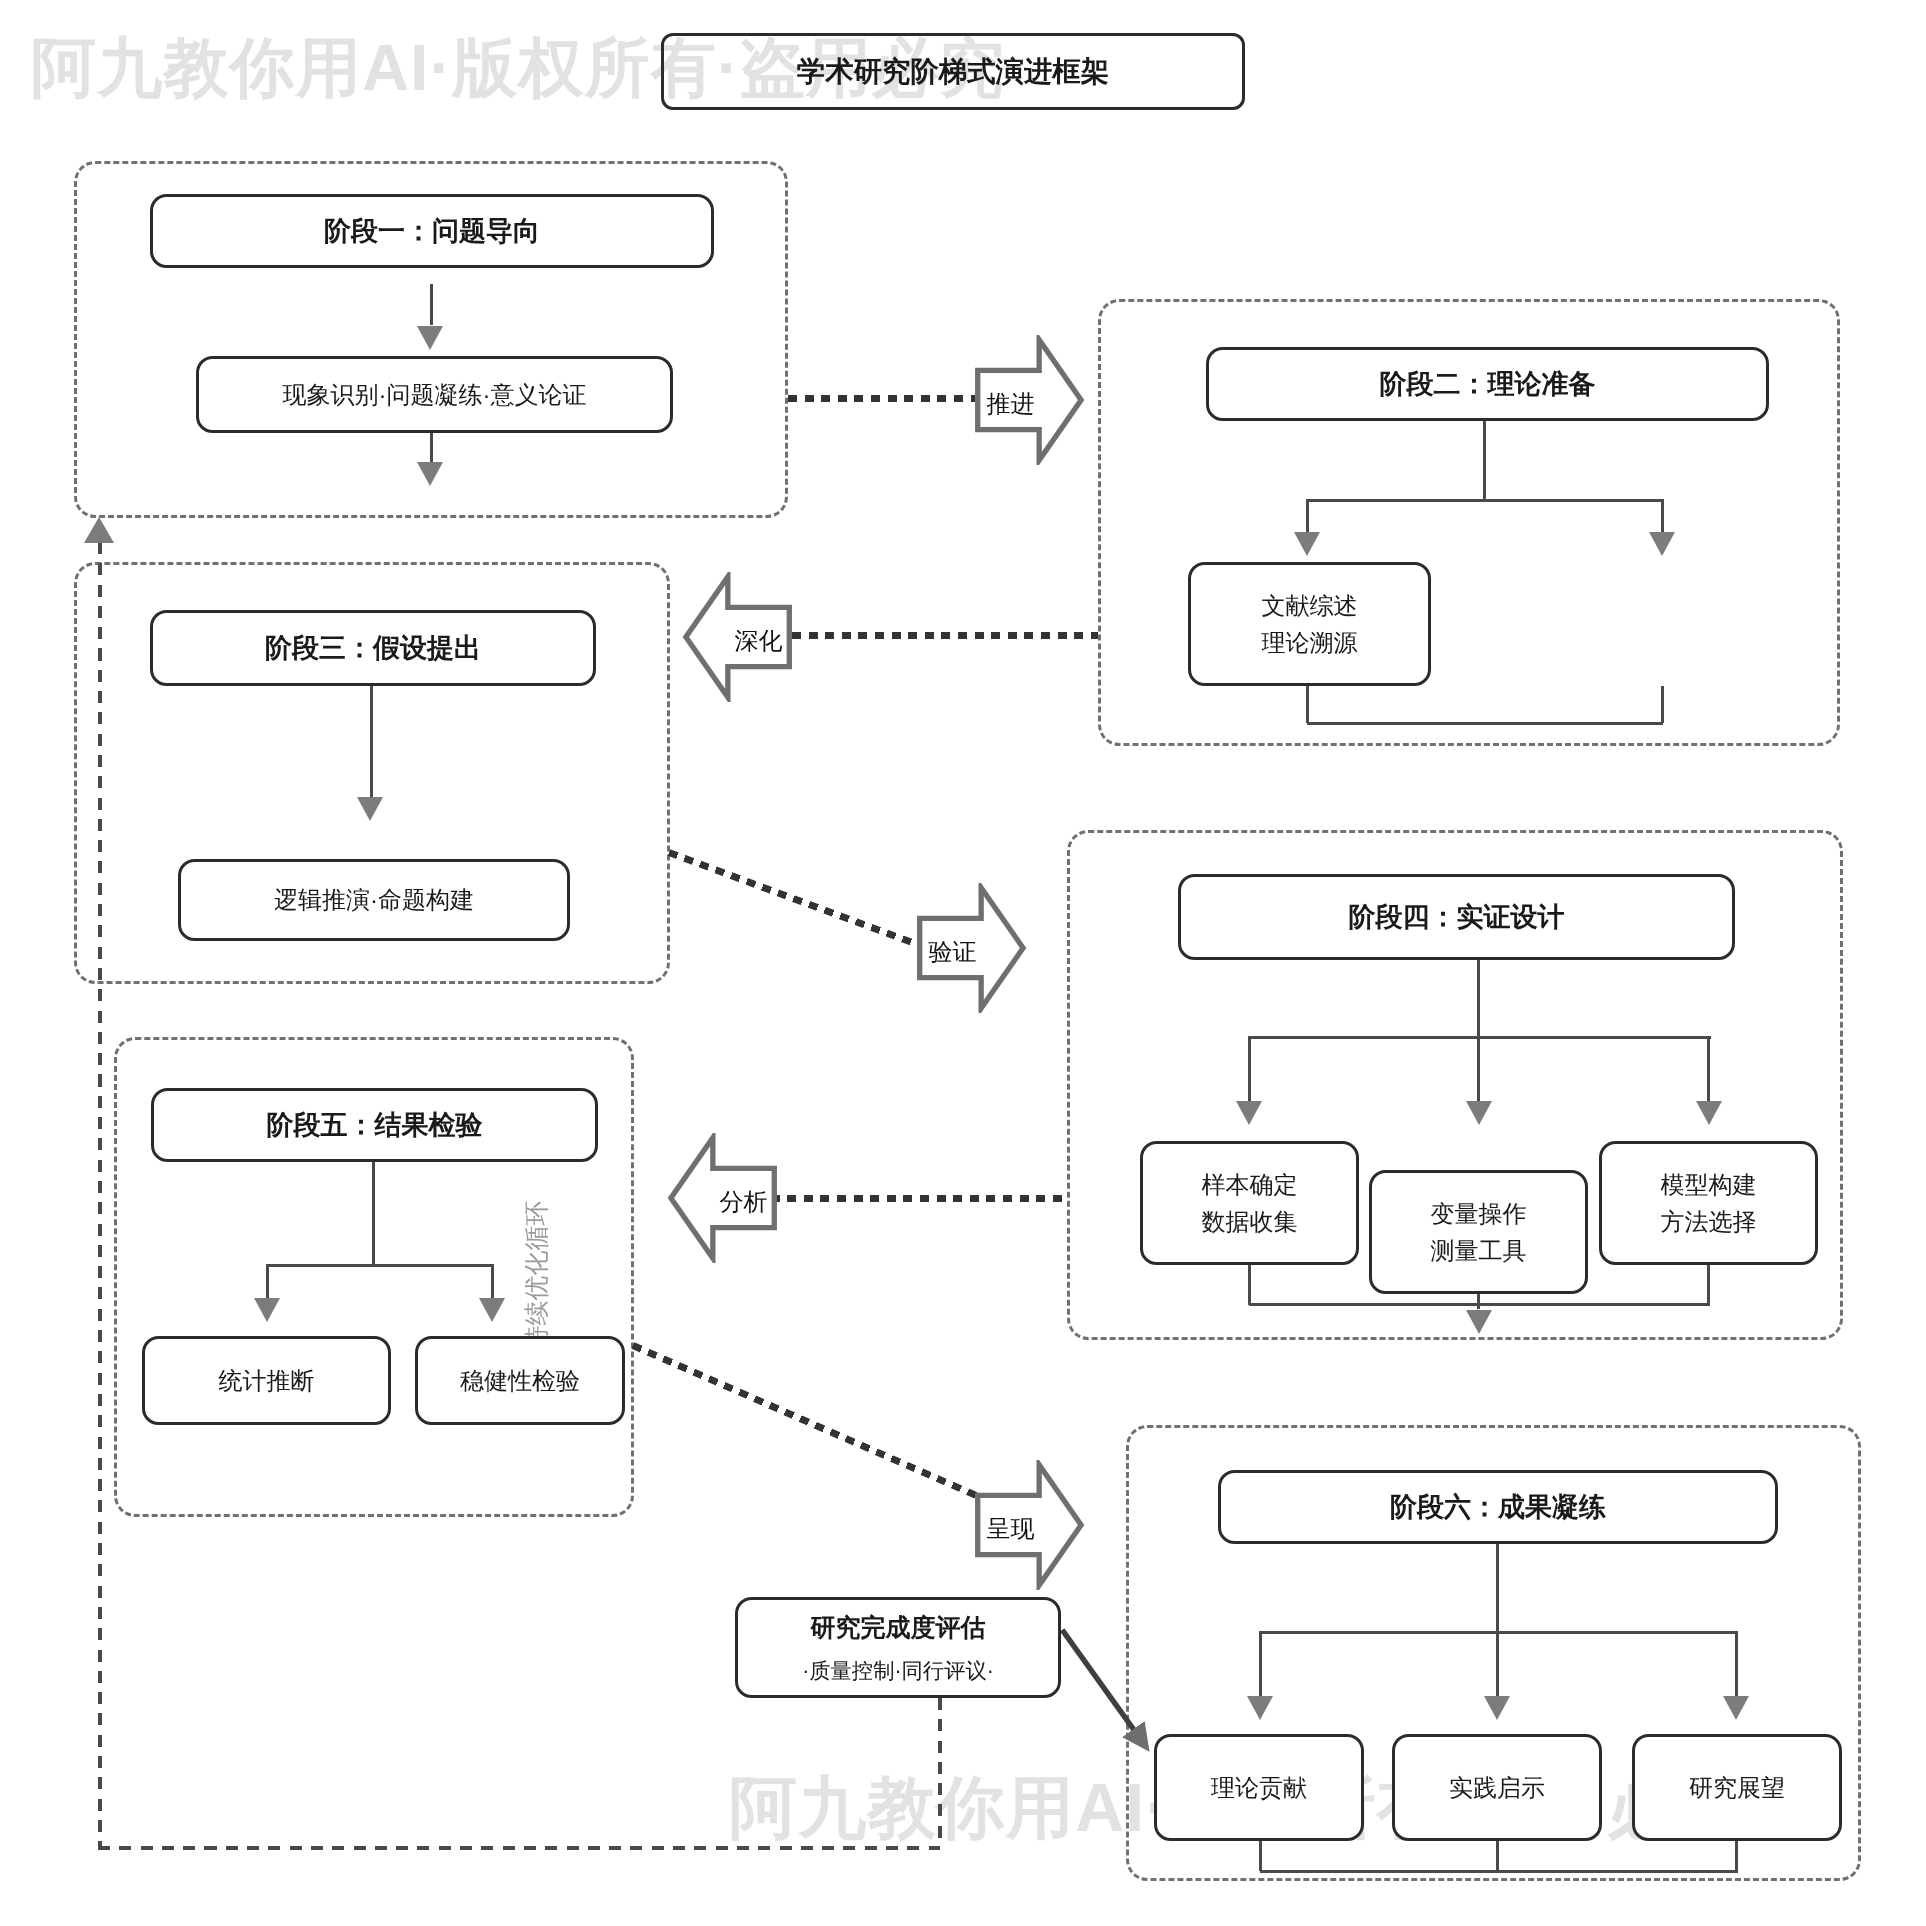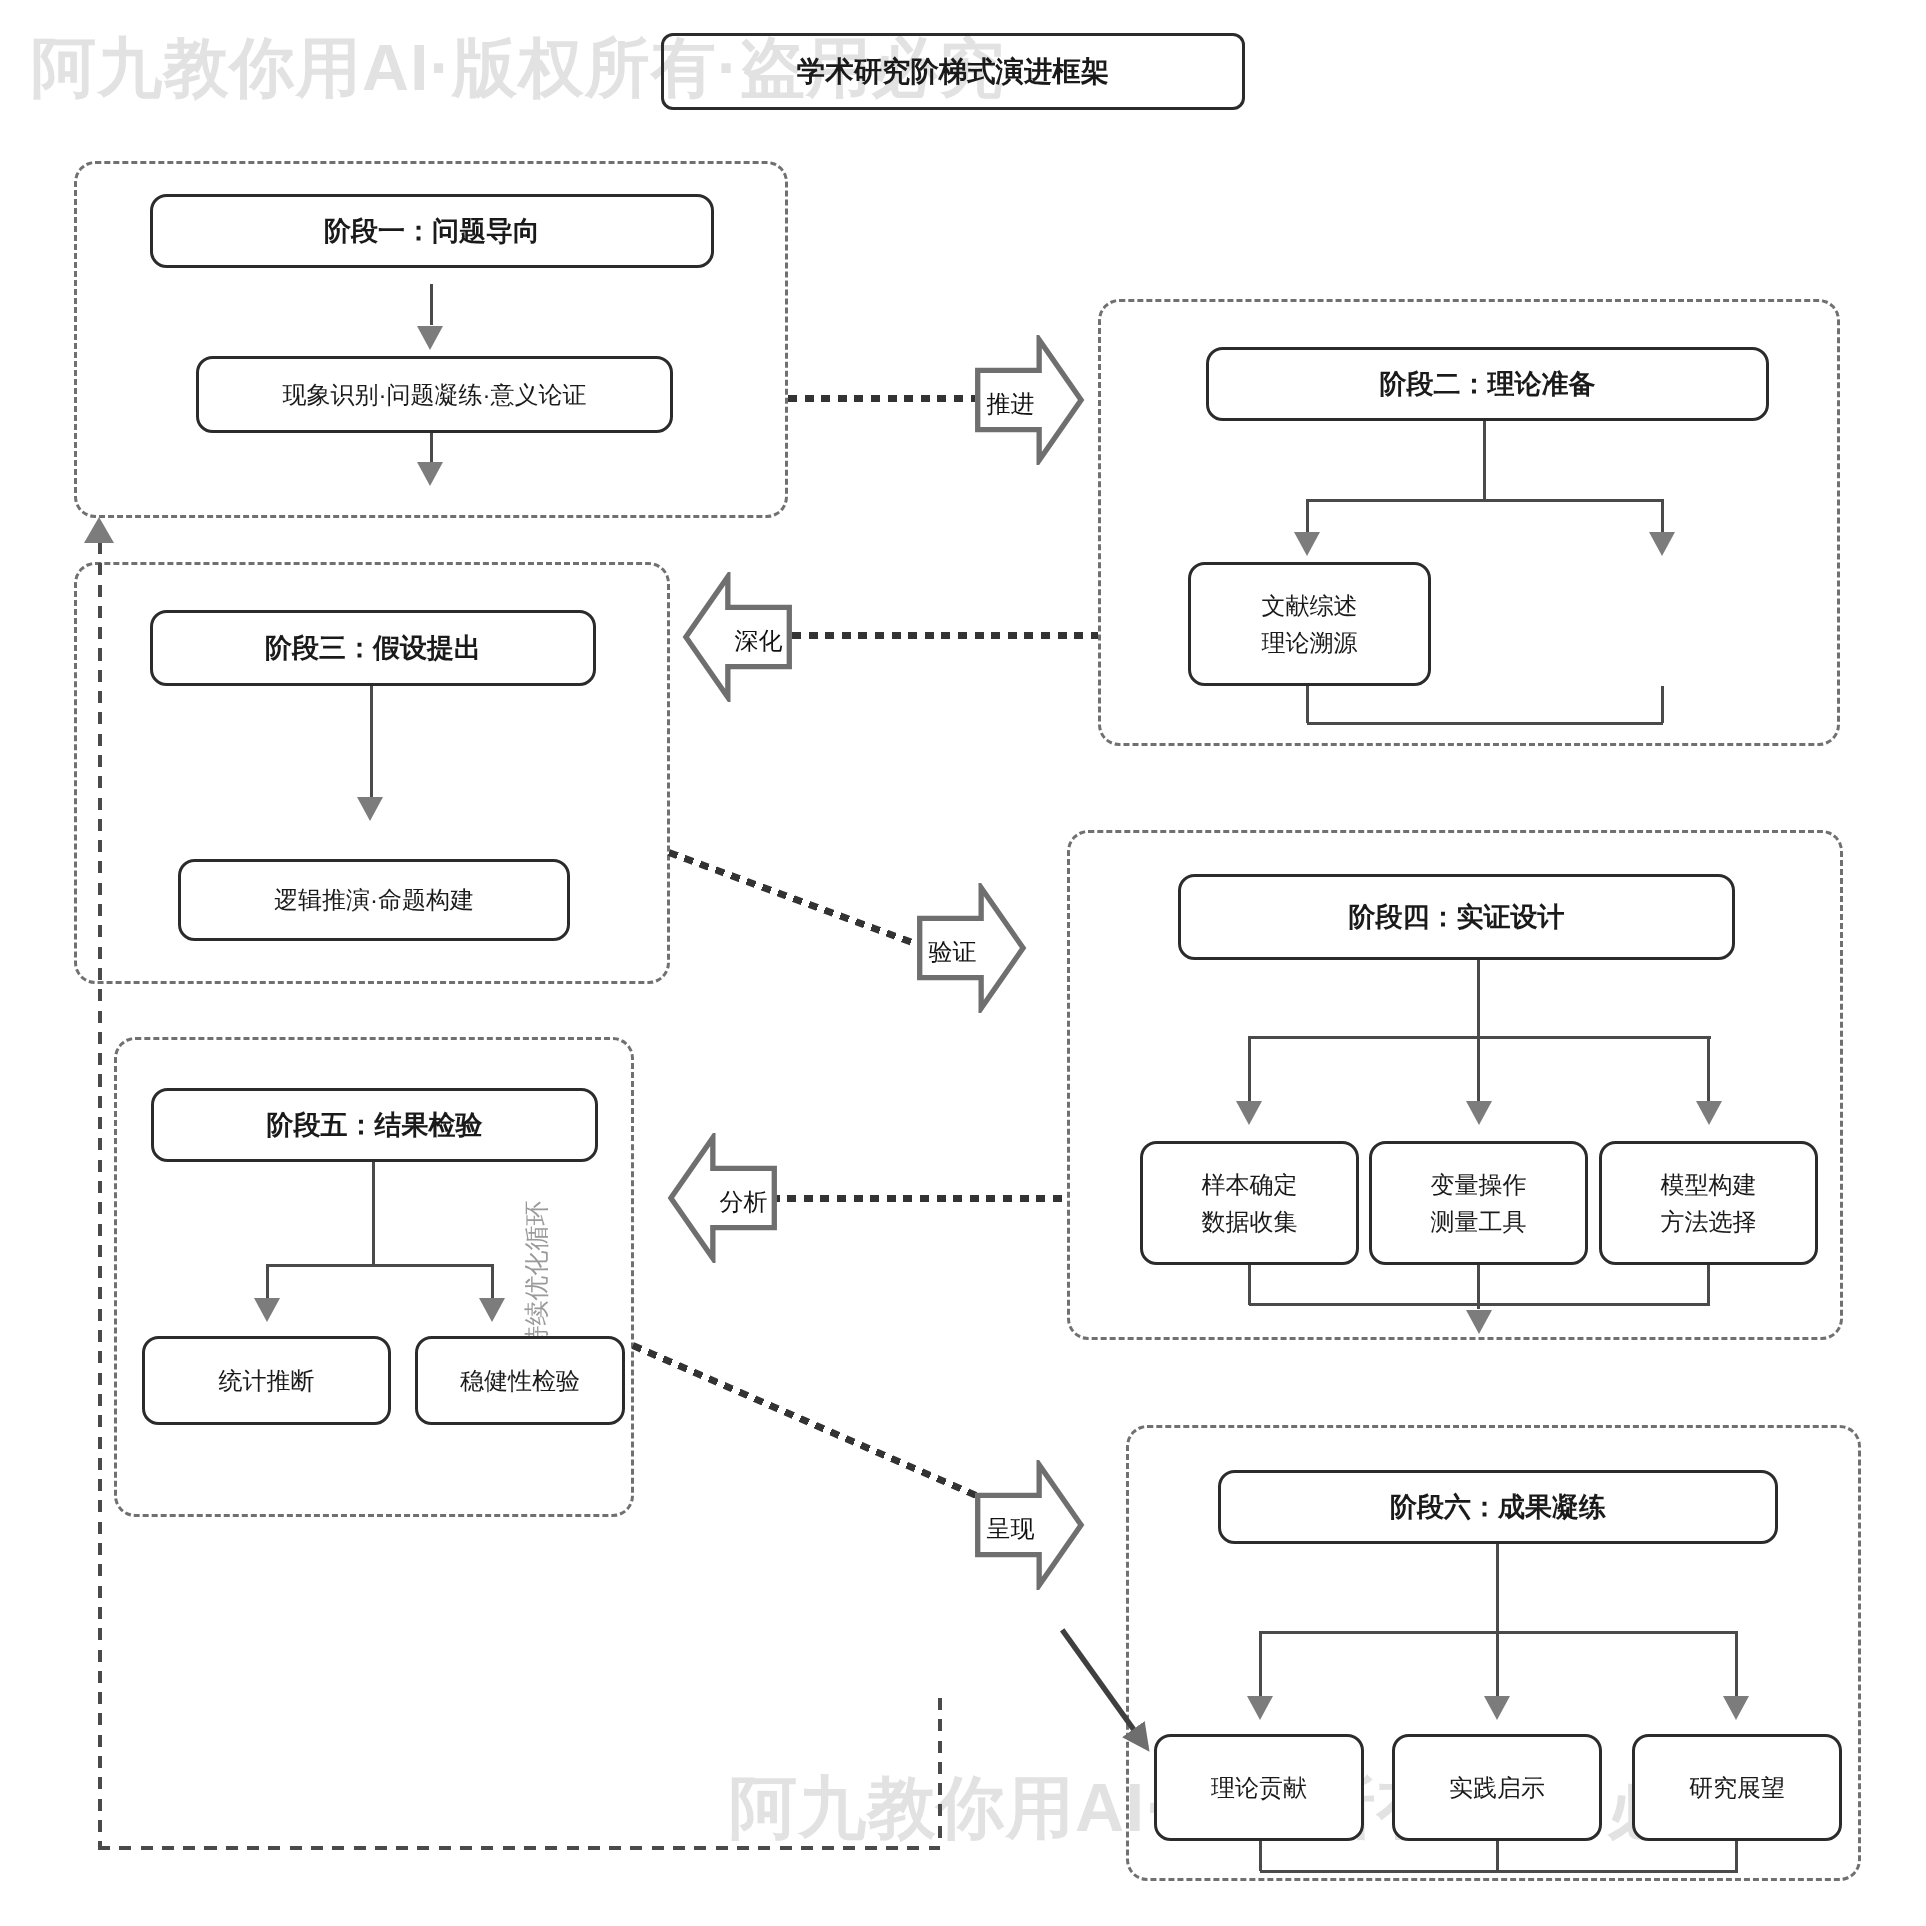--- a/index.html
+++ b/index.html
@@ -119,21 +119,21 @@
   <div class="vline" style="left:1248px;top:1036px;height:65px;"></div>
   <div class="vline" style="left:1477px;top:1036px;height:65px;"></div>
   <div class="vline" style="left:1707px;top:1036px;height:65px;"></div>
   <div class="ah-down" style="left:1236px;top:1101px;"></div>
   <div class="ah-down" style="left:1466px;top:1101px;"></div>
   <div class="ah-down" style="left:1696px;top:1101px;"></div>
   <div class="box" style="left:1140px;top:1141px;width:219px;height:124px;border-width:3px;">
     <div class="btext">样本确定</div>
     <div class="btext">数据收集</div>
   </div>
-  <div class="box" style="left:1369px;top:1141px;width:219px;height:124px;border-width:3px;">
+  <div class="box" style="left:1369px;top:1170px;width:219px;height:124px;border-width:3px;">
     <div class="btext">变量操作</div>
     <div class="btext">测量工具</div>
   </div>
   <div class="box" style="left:1599px;top:1141px;width:219px;height:124px;border-width:3px;">
     <div class="btext">模型构建</div>
     <div class="btext">方法选择</div>
   </div>
   <div class="vline" style="left:1248px;top:1265px;height:40px;"></div>
   <div class="vline" style="left:1707px;top:1265px;height:40px;"></div>
   <div class="hline" style="left:1249px;top:1303px;width:461px;"></div>
@@ -193,20 +193,24 @@
     <div class="btext">理论贡献</div>
   </div>
   <div class="box" style="left:1632px;top:1734px;width:210px;height:107px;border-width:3px;">
     <div class="btext">研究展望</div>
   </div>
   <div class="vline" style="left:1259px;top:1840px;height:31px;"></div>
   <div class="vline" style="left:1496px;top:1840px;height:31px;"></div>
   <div class="vline" style="left:1735px;top:1840px;height:31px;"></div>
   <div class="hline" style="left:1260px;top:1870px;width:478px;"></div>
 
+  <div class="box" style="left:735px;top:1597px;width:326px;height:101px;">
+    <div class="eval-title">研究完成度评估</div>
+    <div class="eval-sub">·质量控制·同行评议·</div>
+  </div>
   <svg style="position:absolute;left:1056px;top:1618px;z-index:3;" width="119" height="154" viewBox="0 0 200 260">
     <defs>
       <marker id="ah" viewBox="0 0 10 10" refX="8" refY="5" markerWidth="5.2" markerHeight="5.2" orient="auto">
         <path d="M0,0 L10,5 L0,10 z" fill="#6e6e6e"></path>
       </marker>
     </defs>
     <line x1="10" y1="20" x2="152" y2="218" stroke="#3f3f3f" stroke-width="9" marker-end="url(#ah)"></line>
   </svg>
 
   <div class="dashf-v" style="left:938px;top:1698px;height:149px;"></div>

